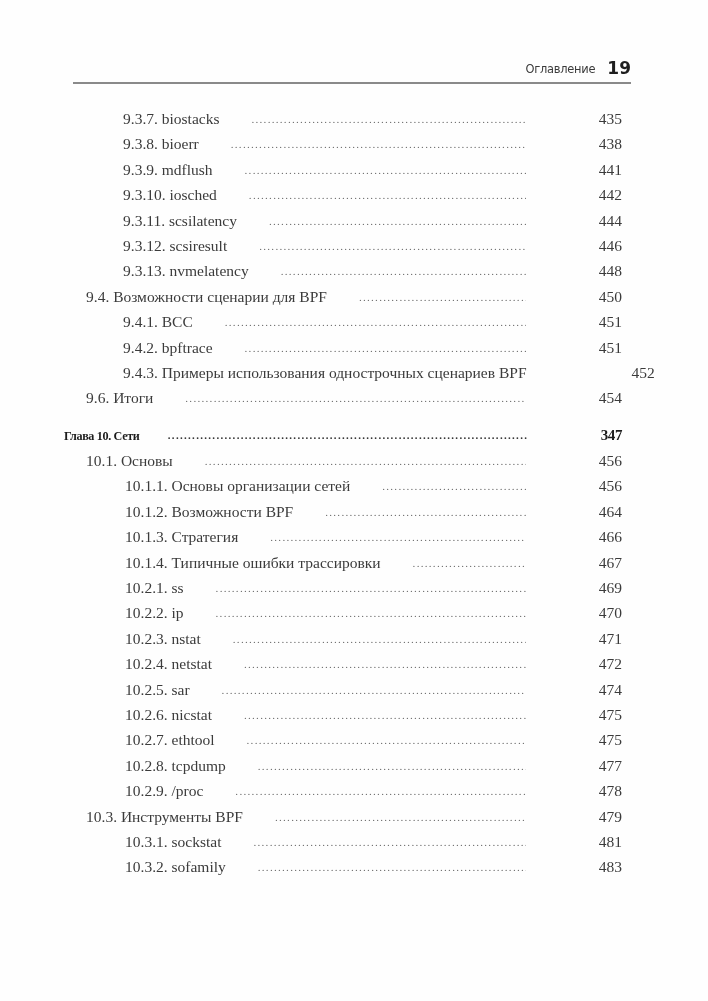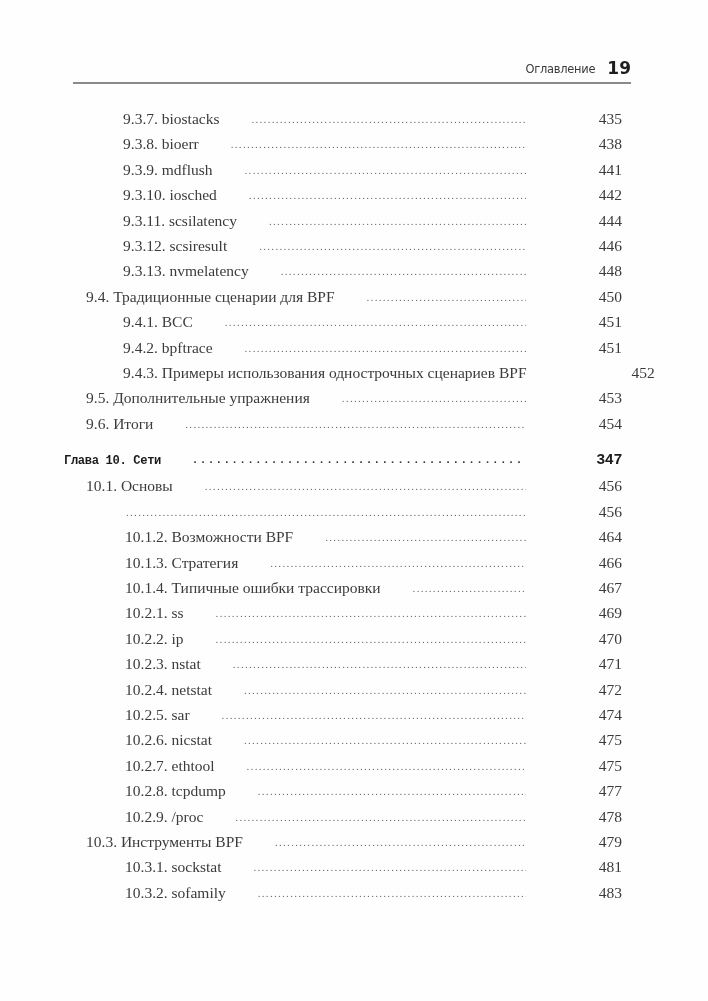--- a/index.html
+++ b/index.html
@@ -82,21 +82,21 @@
   .toc-row .page {
     flex: 0 0 auto;
     text-align: right;
     margin-left: 41px;
   }
   .lvl1 { padding-left: 0; }
   .lvl2 { padding-left: 22px; }
   .lvl3-9 { padding-left: 59px; }
   .lvl3-10 { padding-left: 61px; }
   .chapter {
-    font-family: Liberation Mono, monospace;
+    font-family: Liberation Serif, serif;
     font-weight: bold;
     font-size: 13.5px;
     color: #1c1c1c;
     margin-top: 12px;
     letter-spacing: -0.4px;
   }
   .chapter .title {
     transform: scaleX(0.9);
     transform-origin: left;
     display: inline-block;
@@ -145,60 +145,56 @@
       <span class="title"><span>9.3.12.</span> <span>scsiresult</span></span>
       <span class="leader"></span>
       <span class="page">446</span>
     </li>
     <li class="toc-row lvl3-9">
       <span class="title"><span>9.3.13.</span> <span>nvmelatency</span></span>
       <span class="leader"></span>
       <span class="page">448</span>
     </li>
     <li class="toc-row lvl2">
-      <span class="title"><span>9.4.</span> <span>Традиционные сценарии для BPF</span></span>
+      <span class="title"><span>9.4.</span> <span>Возможности сценарии для BPF</span></span>
       <span class="leader"></span>
       <span class="page">450</span>
     </li>
     <li class="toc-row lvl3-9">
       <span class="title"><span>9.4.1.</span> <span>BCC</span></span>
       <span class="leader"></span>
       <span class="page">451</span>
     </li>
     <li class="toc-row lvl3-9">
       <span class="title"><span>9.4.2.</span> <span>bpftrace</span></span>
       <span class="leader"></span>
       <span class="page">451</span>
     </li>
     <li class="toc-row lvl3-9">
       <span class="title"><span>9.4.3.</span> <span>Примеры использования однострочных сценариев BPF</span></span>
       <span class="leader"></span>
       <span class="page">452</span>
-    </li>
-    <li class="toc-row lvl2">
-      <span class="title"><span>9.5.</span> <span>Дополнительные упражнения</span></span>
-      <span class="leader"></span>
-      <span class="page">453</span>
     </li>
     <li class="toc-row lvl2">
       <span class="title"><span>9.6.</span> <span>Итоги</span></span>
       <span class="leader"></span>
       <span class="page">454</span>
     </li>
     <li class="toc-row lvl1 chapter">
       <span class="title"><span>Глава 10.</span> <span>Сети</span></span>
       <span class="leader"></span>
       <span class="page">347</span>
     </li>
     <li class="toc-row lvl2">
       <span class="title"><span>10.1.</span> <span>Основы</span></span>
       <span class="leader"></span>
       <span class="page">456</span>
     </li>
     <li class="toc-row lvl3-10">
+      <span class="title"><span>10.1.1.</span> <span>Основы организации сетей</span></span>
       <span class="leader"></span>
       <span class="page">456</span>
     </li>
     <li class="toc-row lvl3-10">
       <span class="title"><span>10.1.2.</span> <span>Возможности BPF</span></span>
       <span class="leader"></span>
       <span class="page">464</span>
     </li>
     <li class="toc-row lvl3-10">
       <span class="title"><span>10.1.3.</span> <span>Стратегия</span></span>

